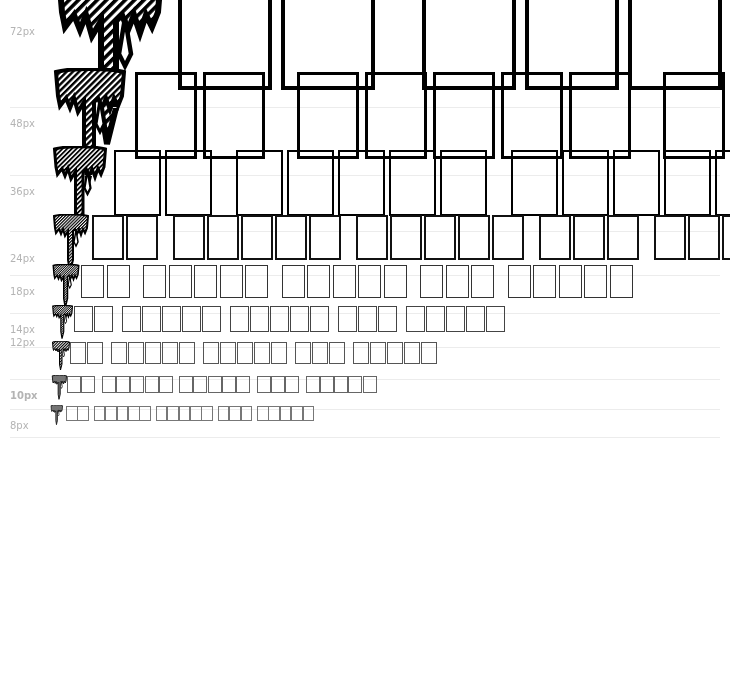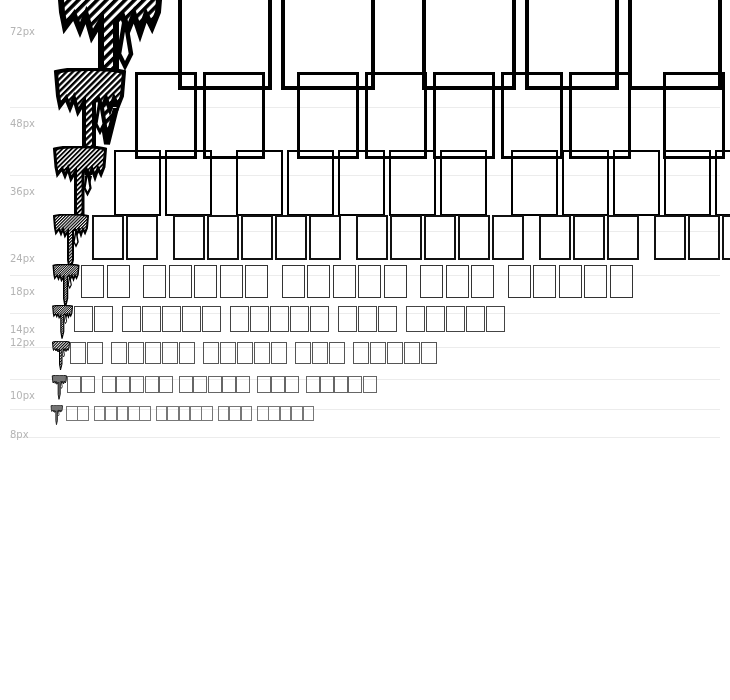--- a/index.html
+++ b/index.html
@@ -213,21 +213,21 @@
               <rect width="2.2" height="2.2" fill="#fff"></rect>
               <rect width="1.2" height="2.2" fill="#000"></rect>
             </pattern>
           </defs>
           <path d="M3,2 C10,0 30,0 37,2 L36,14 L34,19 L32,15 L30,21 L28,15 L26,20 L24,15 L22,17 L22,46 L19,58 L17,46 L17,17 L14,22 L12,15 L10,20 L8,15 L5,19 L4,14 Z" fill="url(#hatch6)" stroke="#000" stroke-width="2"></path>
           <path d="M25,16 L27,28 L25,32 L23,28 Z" fill="#fff" stroke="#000" stroke-width="1.5"></path>
         </svg></div>
     </div>
     <div class="row">
       <div class="gridline" style="top: 379px;"></div>
-      <div class="size-label" style="top: 391px;">10px</div>
+      <div class="size-label" style="top: 391px; font-weight: bold;">10px</div>
       <div class="glyph-box" style="left: 67px; top: 376px; width: 14px; height: 17px; border-width: 1.1px; border-color: rgb(102, 102, 102);"></div>
       <div class="glyph-box" style="left: 81.3px; top: 376px; width: 14px; height: 17px; border-width: 1.1px; border-color: rgb(102, 102, 102);"></div>
       <div class="glyph-box" style="left: 101.6px; top: 376px; width: 14px; height: 17px; border-width: 1.1px; border-color: rgb(102, 102, 102);"></div>
       <div class="glyph-box" style="left: 115.9px; top: 376px; width: 14px; height: 17px; border-width: 1.1px; border-color: rgb(102, 102, 102);"></div>
       <div class="glyph-box" style="left: 130.2px; top: 376px; width: 14px; height: 17px; border-width: 1.1px; border-color: rgb(102, 102, 102);"></div>
       <div class="glyph-box" style="left: 144.5px; top: 376px; width: 14px; height: 17px; border-width: 1.1px; border-color: rgb(102, 102, 102);"></div>
       <div class="glyph-box" style="left: 158.8px; top: 376px; width: 14px; height: 17px; border-width: 1.1px; border-color: rgb(102, 102, 102);"></div>
       <div class="glyph-box" style="left: 179.1px; top: 376px; width: 14px; height: 17px; border-width: 1.1px; border-color: rgb(102, 102, 102);"></div>
       <div class="glyph-box" style="left: 193.4px; top: 376px; width: 14px; height: 17px; border-width: 1.1px; border-color: rgb(102, 102, 102);"></div>
       <div class="glyph-box" style="left: 207.7px; top: 376px; width: 14px; height: 17px; border-width: 1.1px; border-color: rgb(102, 102, 102);"></div>
@@ -247,21 +247,21 @@
               <rect width="2.2" height="2.2" fill="#fff"></rect>
               <rect width="1.2" height="2.2" fill="#000"></rect>
             </pattern>
           </defs>
           <path d="M3,2 C10,0 30,0 37,2 L36,14 L34,19 L32,15 L30,21 L28,15 L26,20 L24,15 L22,17 L22,46 L19,58 L17,46 L17,17 L14,22 L12,15 L10,20 L8,15 L5,19 L4,14 Z" fill="url(#hatch7)" stroke="#000" stroke-width="2"></path>
           <path d="M25,16 L27,28 L25,32 L23,28 Z" fill="#fff" stroke="#000" stroke-width="1.5"></path>
         </svg></div>
     </div>
     <div class="row">
       <div class="gridline" style="top: 409px;"></div>
-      <div class="size-label" style="top: 430px;">8px</div>
+      <div class="size-label" style="top: 421px;">8px</div>
       <div class="glyph-box" style="left: 66px; top: 406px; width: 11.5px; height: 15px; border-width: 1px; border-color: rgb(119, 119, 119);"></div>
       <div class="glyph-box" style="left: 77.4px; top: 406px; width: 11.5px; height: 15px; border-width: 1px; border-color: rgb(119, 119, 119);"></div>
       <div class="glyph-box" style="left: 93.8px; top: 406px; width: 11.5px; height: 15px; border-width: 1px; border-color: rgb(119, 119, 119);"></div>
       <div class="glyph-box" style="left: 105.2px; top: 406px; width: 11.5px; height: 15px; border-width: 1px; border-color: rgb(119, 119, 119);"></div>
       <div class="glyph-box" style="left: 116.6px; top: 406px; width: 11.5px; height: 15px; border-width: 1px; border-color: rgb(119, 119, 119);"></div>
       <div class="glyph-box" style="left: 128px; top: 406px; width: 11.5px; height: 15px; border-width: 1px; border-color: rgb(119, 119, 119);"></div>
       <div class="glyph-box" style="left: 139.4px; top: 406px; width: 11.5px; height: 15px; border-width: 1px; border-color: rgb(119, 119, 119);"></div>
       <div class="glyph-box" style="left: 155.8px; top: 406px; width: 11.5px; height: 15px; border-width: 1px; border-color: rgb(119, 119, 119);"></div>
       <div class="glyph-box" style="left: 167.2px; top: 406px; width: 11.5px; height: 15px; border-width: 1px; border-color: rgb(119, 119, 119);"></div>
       <div class="glyph-box" style="left: 178.6px; top: 406px; width: 11.5px; height: 15px; border-width: 1px; border-color: rgb(119, 119, 119);"></div>

